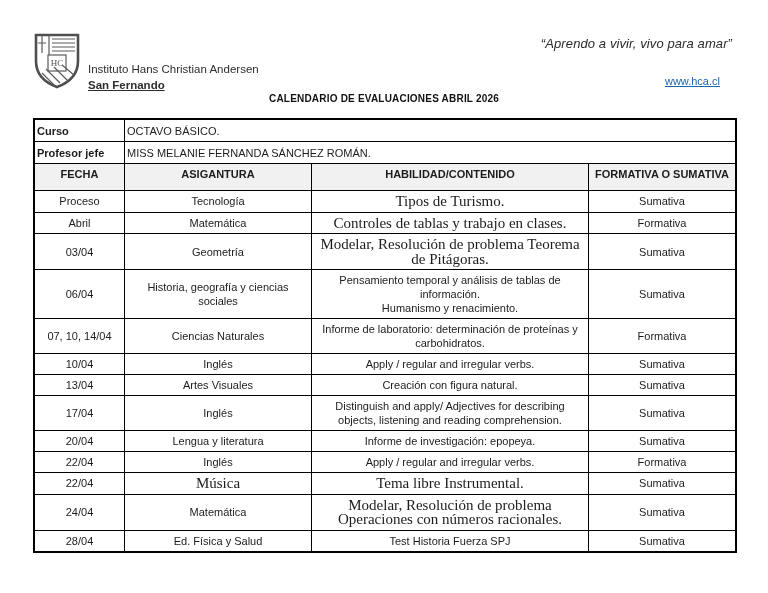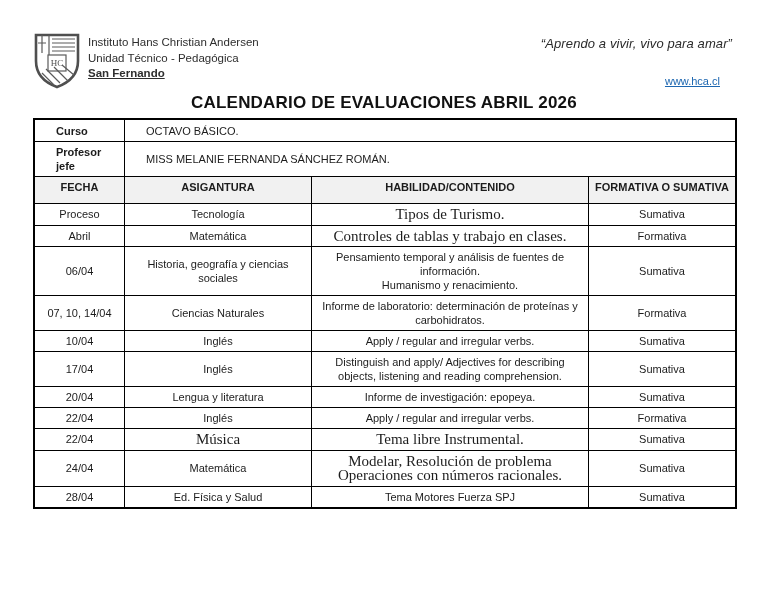--- a/index.html
+++ b/index.html
@@ -5,35 +5,35 @@
   html,body{margin:0;padding:0;background:#e8e8e8;}
   .page{
     width:768px;height:593px;background:#ffffff;margin:0 auto;
     position:relative;box-sizing:border-box;
     font-family:"Liberation Sans",sans-serif;color:#1c1c1c;
     overflow:hidden;
   }
   
   .hdr{position:absolute;top:33px;left:34px;right:34px;display:flex;align-items:flex-start;}
   .crest{width:46px;height:56px;flex:0 0 46px;margin-right:8px;}
-  .inst{font-size:11.5px;line-height:15.5px;color:#2e2e2e;padding-top:2px;}
+  .inst{font-size:11.5px;line-height:15.5px;color:#2e2e2e;padding-top:2px;margin-top:27px;}
   .inst .underlined{text-decoration:underline;font-weight:bold;}
   .hdr-right{margin-left:auto;text-align:right;padding-top:3px;padding-right:2px;}
   .quote{font-style:italic;font-size:13px;color:#2a2a2a;letter-spacing:.1px;}
   .site{display:inline-block;margin-top:2px;margin-right:12px;font-size:11px;text-decoration:underline;cursor:pointer;}
   
   .doc-title{position:absolute;top:93px;left:0;width:100%;text-align:center;
-    font-weight:bold;font-size:17px;letter-spacing:.2px;color:#111;}
+    font-weight:bold;font-size:10px;letter-spacing:.2px;color:#111;}
   
   .tbl-wrap{position:absolute;top:119px;left:34px;}
   table{border-collapse:collapse;table-layout:fixed;width:701px;background:#fff;}
   td,th{border:1px solid #000;font-size:11px;line-height:14px;
     padding:3px 5px;text-align:center;vertical-align:middle;box-sizing:border-box;
     overflow:hidden;}
-  .info-row td{height:22px;text-align:left;padding-left:21px;}
+  .info-row td{height:22px;text-align:left;padding-left:2px;}
   .info-label{font-weight:bold;}
   .head-row th{font-weight:bold;background:#f1f1f1;height:24px;padding-bottom:9px;}
   tr.body-row td{height:20px;}
   td.contenido-cell{white-space:pre-line;}
   td.serif{font-family:"Liberation Serif",serif;font-size:15px;line-height:14.5px;}
   table, .head-row th, .info-row td{border-color:#000;}
   .outer{outline:1px solid #000;}
   .crest .ln{stroke:#5a5a5a;stroke-width:1.2;fill:none;}
 </style>
 </head>
@@ -46,21 +46,20 @@
       <path d="M2 2 H44 V28 C44 42 34 50 23 54 C12 50 2 42 2 28 Z" fill="#ffffff" stroke="#4f4f4f" stroke-width="2.6"></path>
       <path d="M15 2 V30" class="ln"></path>
       <path class="ln" d="M8 2 V20 M4 10 H12"></path>
       <path class="ln" d="M18 6 H41 M18 10 H41 M18 14 H41 M18 18 H41"></path>
       <rect x="14" y="22" width="18" height="16" fill="#ffffff" stroke="#5a5a5a" stroke-width="1.2"></rect>
       <text x="23" y="33" font-size="9" text-anchor="middle" fill="#4f4f4f" font-family="Liberation Serif, serif">HC</text>
       <path class="ln" d="M8 40 L20 52 M12 36 L26 50 M20 34 L34 48 M28 32 L40 42"></path>
     </svg>
     <div class="inst">
       <div>Instituto Hans Christian Andersen</div>
-      <div>Unidad Técnico - Pedagógica</div>
       <div class="underlined">San Fernando</div>
     </div>
     <div class="hdr-right">
       <div class="quote">“Aprendo a vivir, vivo para amar”</div>
       <span class="site" style="color: rgb(28, 102, 176); margin-top: 24px;">www.hca.cl</span>
     </div>
   </div>
 
   <div class="doc-title">CALENDARIO DE EVALUACIONES ABRIL 2026</div>
 
@@ -95,36 +94,48 @@
             <td class="contenido-cell serif">Tipos de Turismo.</td>
             <td class="tipo-cell">Sumativa</td>
           </tr>
           <tr class="body-row">
             <td class="fecha-cell">Abril</td>
             <td class="asignatura-cell">Matemática</td>
             <td class="contenido-cell serif">Controles de tablas y trabajo en clases.</td>
             <td class="tipo-cell">Formativa</td>
           </tr>
           <tr class="body-row">
+            <td class="fecha-cell">03/04</td>
+            <td class="asignatura-cell">Geometría</td>
+            <td class="contenido-cell serif">Modelar, Resolución de problema Teorema de Pitágoras.</td>
+            <td class="tipo-cell">Sumativa</td>
+          </tr>
+          <tr class="body-row">
             <td class="fecha-cell">06/04</td>
             <td class="asignatura-cell">Historia, geografía y ciencias sociales</td>
-            <td class="contenido-cell">Pensamiento temporal y análisis de fuentes de información.
+            <td class="contenido-cell">Pensamiento temporal y análisis de tablas de información.
 Humanismo y renacimiento.</td>
             <td class="tipo-cell">Sumativa</td>
           </tr>
           <tr class="body-row">
             <td class="fecha-cell">07, 10, 14/04</td>
             <td class="asignatura-cell">Ciencias Naturales</td>
             <td class="contenido-cell">Informe de laboratorio: determinación de proteínas y carbohidratos.</td>
             <td class="tipo-cell">Formativa</td>
           </tr>
           <tr class="body-row">
             <td class="fecha-cell">10/04</td>
             <td class="asignatura-cell">Inglés</td>
             <td class="contenido-cell">Apply / regular and irregular verbs.</td>
+            <td class="tipo-cell">Sumativa</td>
+          </tr>
+          <tr class="body-row">
+            <td class="fecha-cell">13/04</td>
+            <td class="asignatura-cell">Artes Visuales</td>
+            <td class="contenido-cell">Creación con figura natural.</td>
             <td class="tipo-cell">Sumativa</td>
           </tr>
           <tr class="body-row">
             <td class="fecha-cell">17/04</td>
             <td class="asignatura-cell">Inglés</td>
             <td class="contenido-cell">Distinguish and apply/ Adjectives for describing objects, listening and reading comprehension.</td>
             <td class="tipo-cell">Sumativa</td>
           </tr>
           <tr class="body-row">
             <td class="fecha-cell">20/04</td>
@@ -147,20 +158,20 @@
           <tr class="body-row">
             <td class="fecha-cell">24/04</td>
             <td class="asignatura-cell">Matemática</td>
             <td class="contenido-cell serif">Modelar, Resolución de problema
 Operaciones con números racionales.</td>
             <td class="tipo-cell">Sumativa</td>
           </tr>
           <tr class="body-row">
             <td class="fecha-cell">28/04</td>
             <td class="asignatura-cell">Ed. Física y Salud</td>
-            <td class="contenido-cell">Tema Motores Fuerza SPJ</td>
+            <td class="contenido-cell">Test Historia Fuerza SPJ</td>
             <td class="tipo-cell">Sumativa</td>
           </tr>
         </tbody>
     </table>
   </div>
 
 </div>
 
 </body></html>

